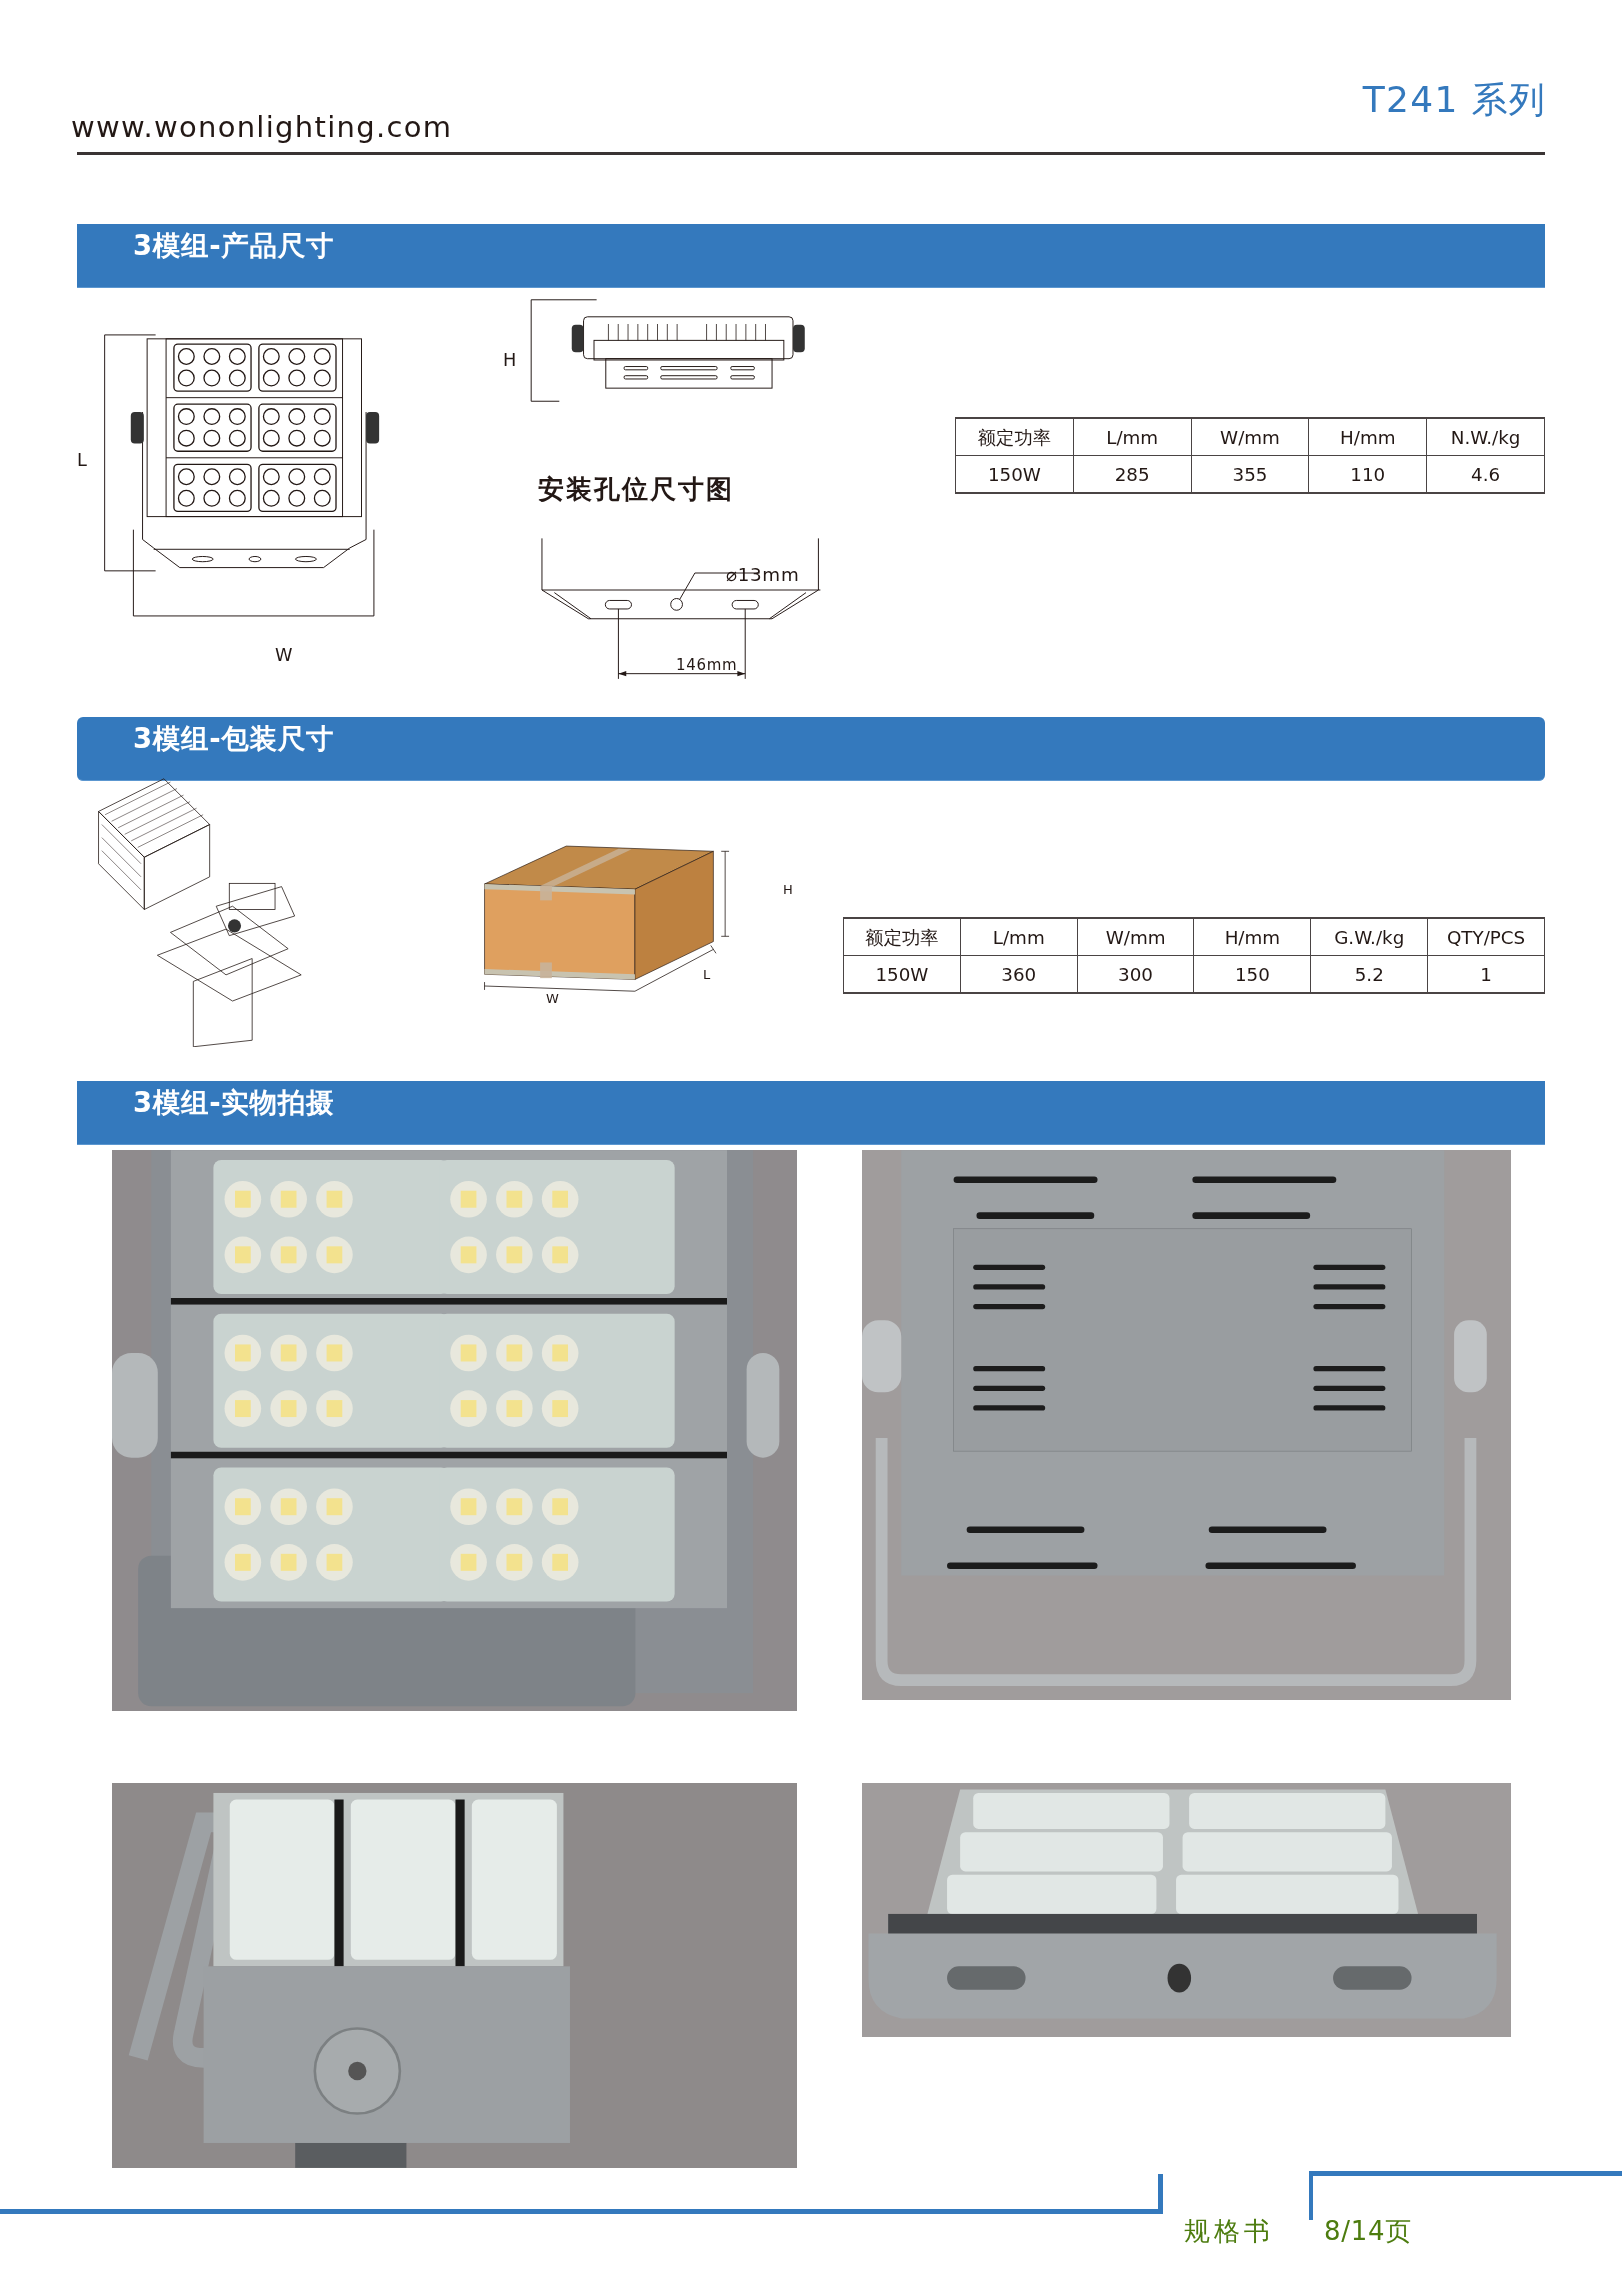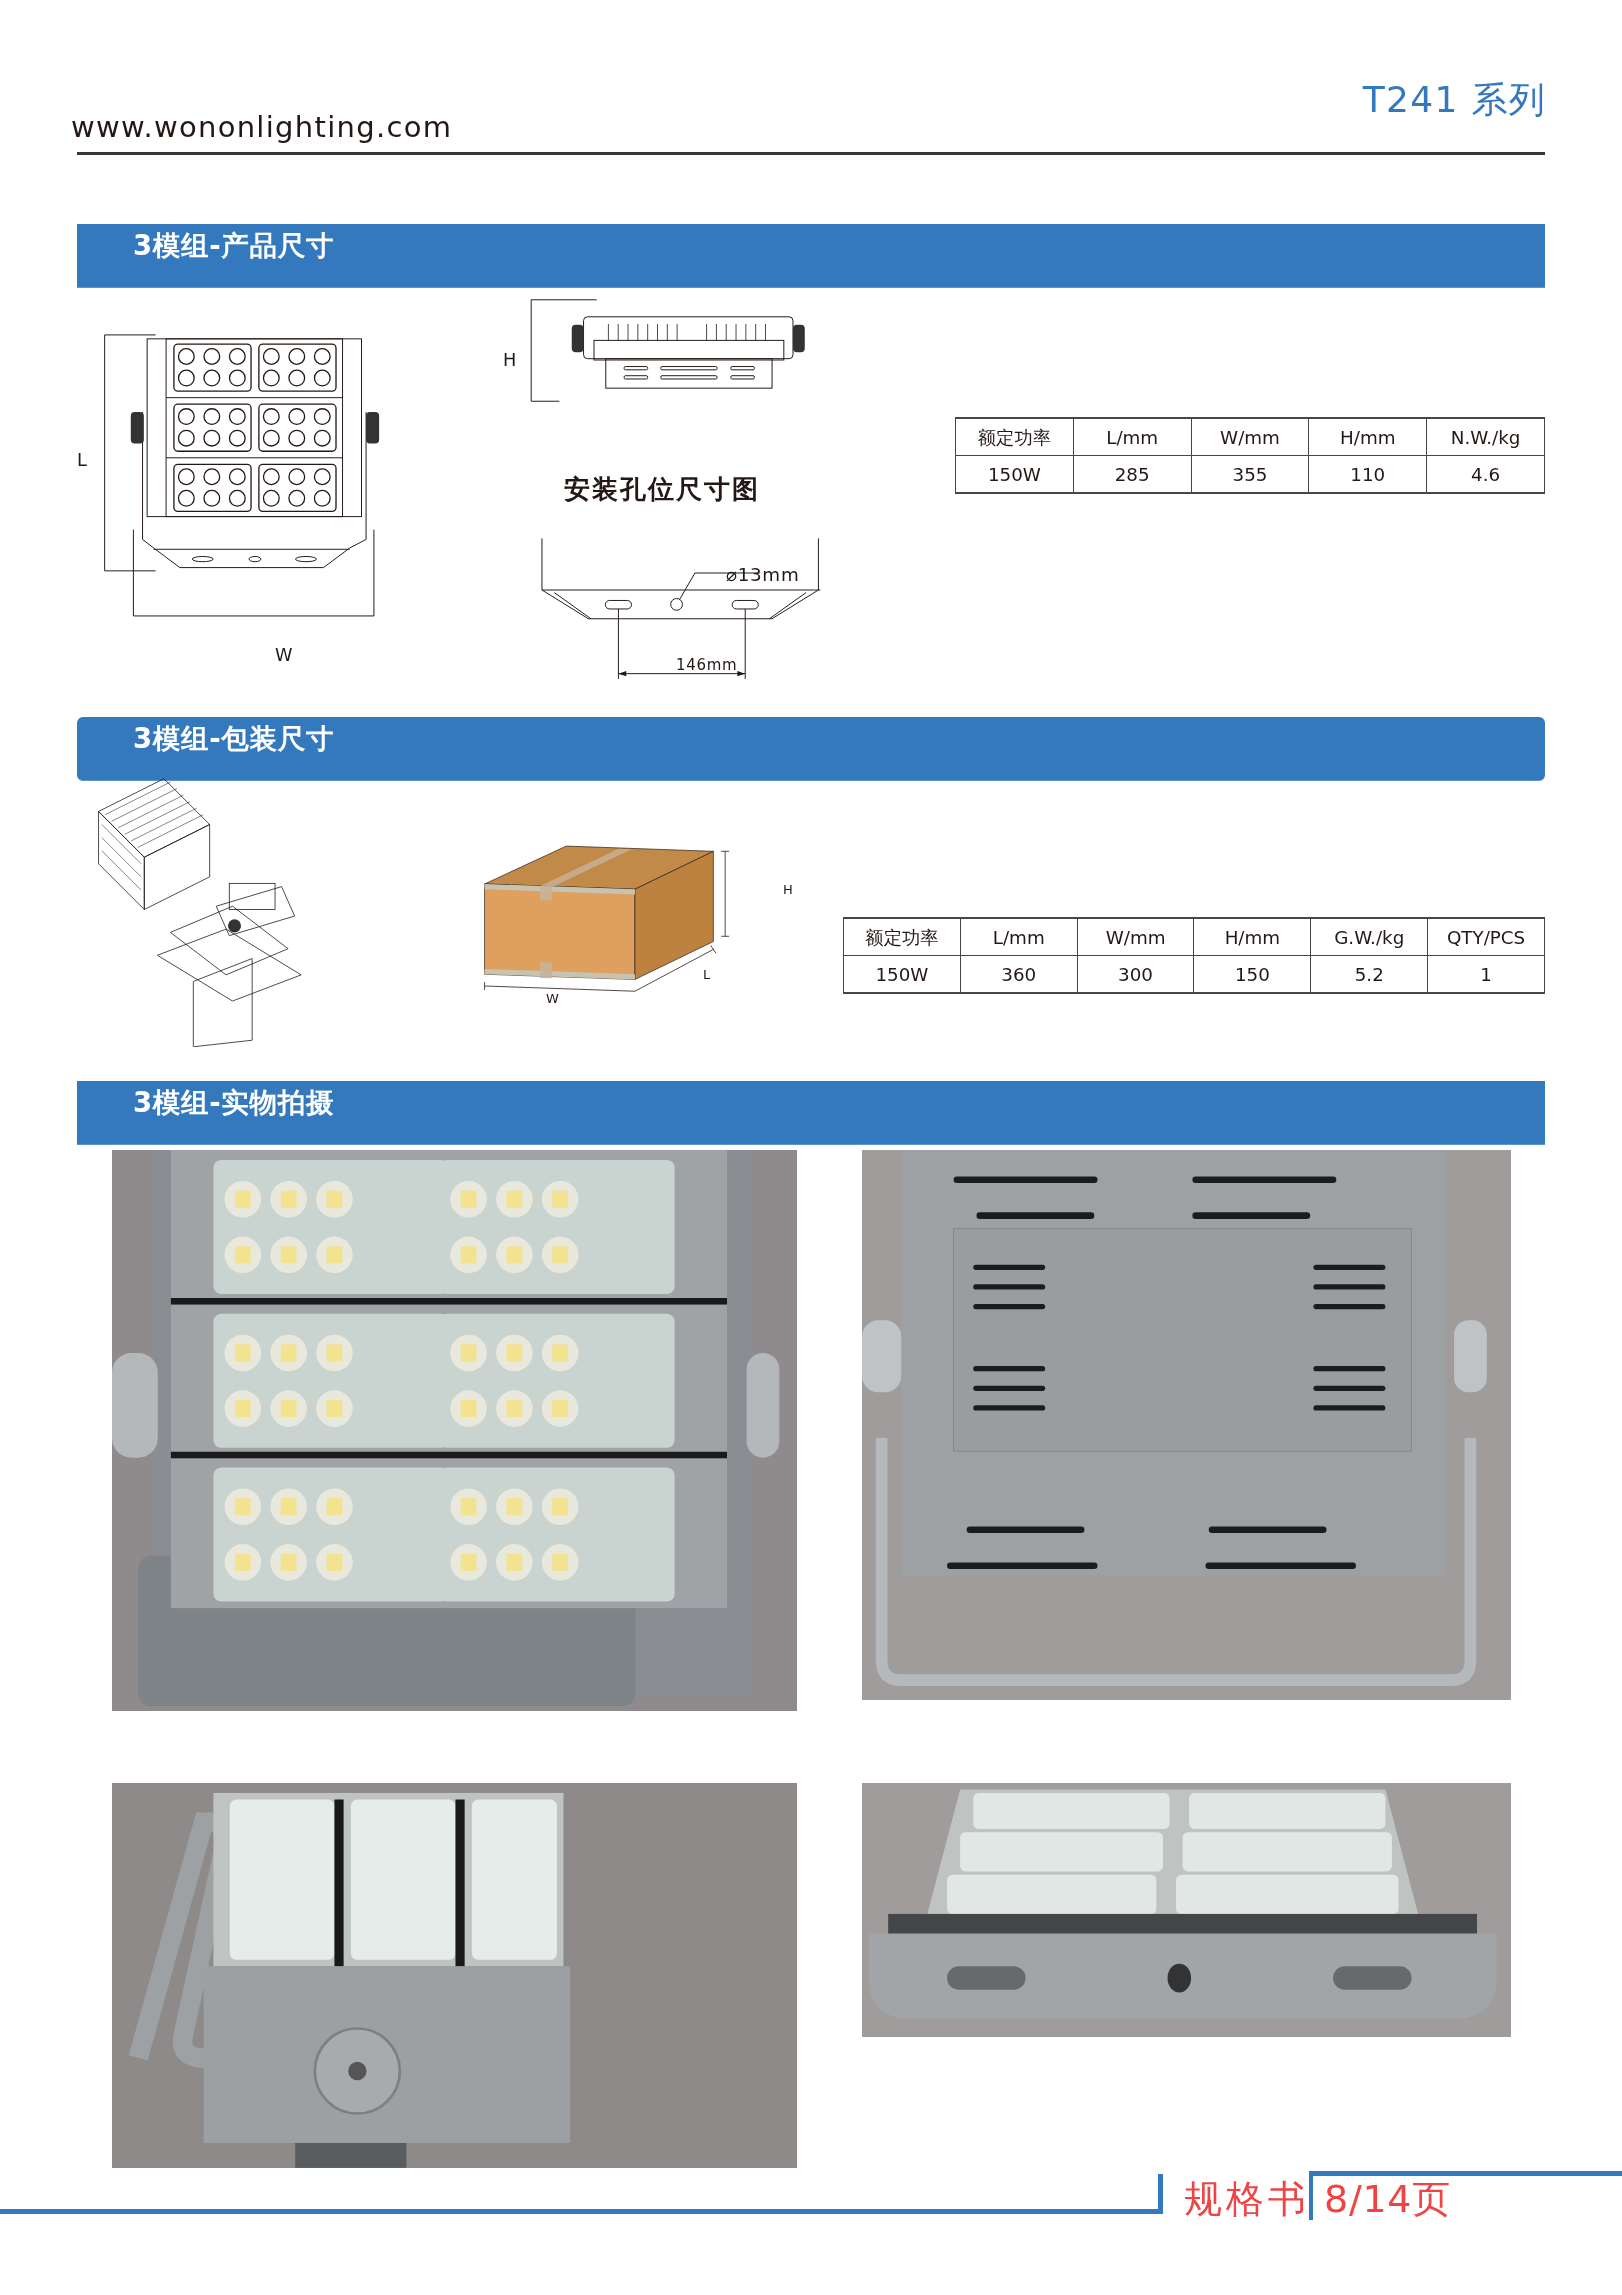--- a/index.html
+++ b/index.html
@@ -10,24 +10,24 @@
   .series-title { right:77px; top:76px; font-size:36px; font-weight:normal; color:#3479bd; letter-spacing:1.3px; white-space:nowrap; }
   .header-rule { left:77px; top:152px; width:1468px; height:3.3px; background:#3a3434; }
   .section-bar { left:77px; width:1468px; height:64px; background:#3479bd; border-bottom:1.3px solid #5c97d0; box-sizing:border-box; }
   .section-bar span { position:absolute; left:56px; top:3.9px; color:#fff; font-size:27.5px; font-weight:bold; letter-spacing:0.7px; }
   table.spec { position:absolute; border-collapse:collapse; font-size:18.3px; color:#231815; table-layout:fixed; }
   table.spec td { border:1.3px solid #4a4444; text-align:center; height:36px; padding:0; }
   table.spec tr:first-child td { border-top-width:2px; }
   table.spec tr:last-child td { border-bottom-width:2px; }
   .drawing { position:absolute; }
   .dim-label { position:absolute; font-size:17.7px; color:#231815; }
-  .mount-title { left:538px; top:472px; font-size:26px; font-weight:bold; color:#231815; letter-spacing:2px;margin-left:26px; }
+  .mount-title { left:538px; top:472px; font-size:26px; font-weight:bold; color:#231815; letter-spacing:2px; }
   .photo { position:absolute; background:#9a9595; overflow:hidden; }
   .footer-line { position:absolute; background:#3479bd; }
-  .footer-text { position:absolute; font-size:38px; color:#ef4444; letter-spacing:3.9px; }
+  .footer-text { position:absolute; font-size:26px; color:#4d7c0f; letter-spacing:3.9px;margin-top:40px; }
 </style>
 </head>
 <body>
 
 <div class="abs site-url">www.wononlighting.com</div>
 <div class="abs series-title">T241 系列</div>
 <div class="abs header-rule"></div>
 
 <div class="abs section-bar" style="top:224px;">
   <span>3模组-产品尺寸</span>

